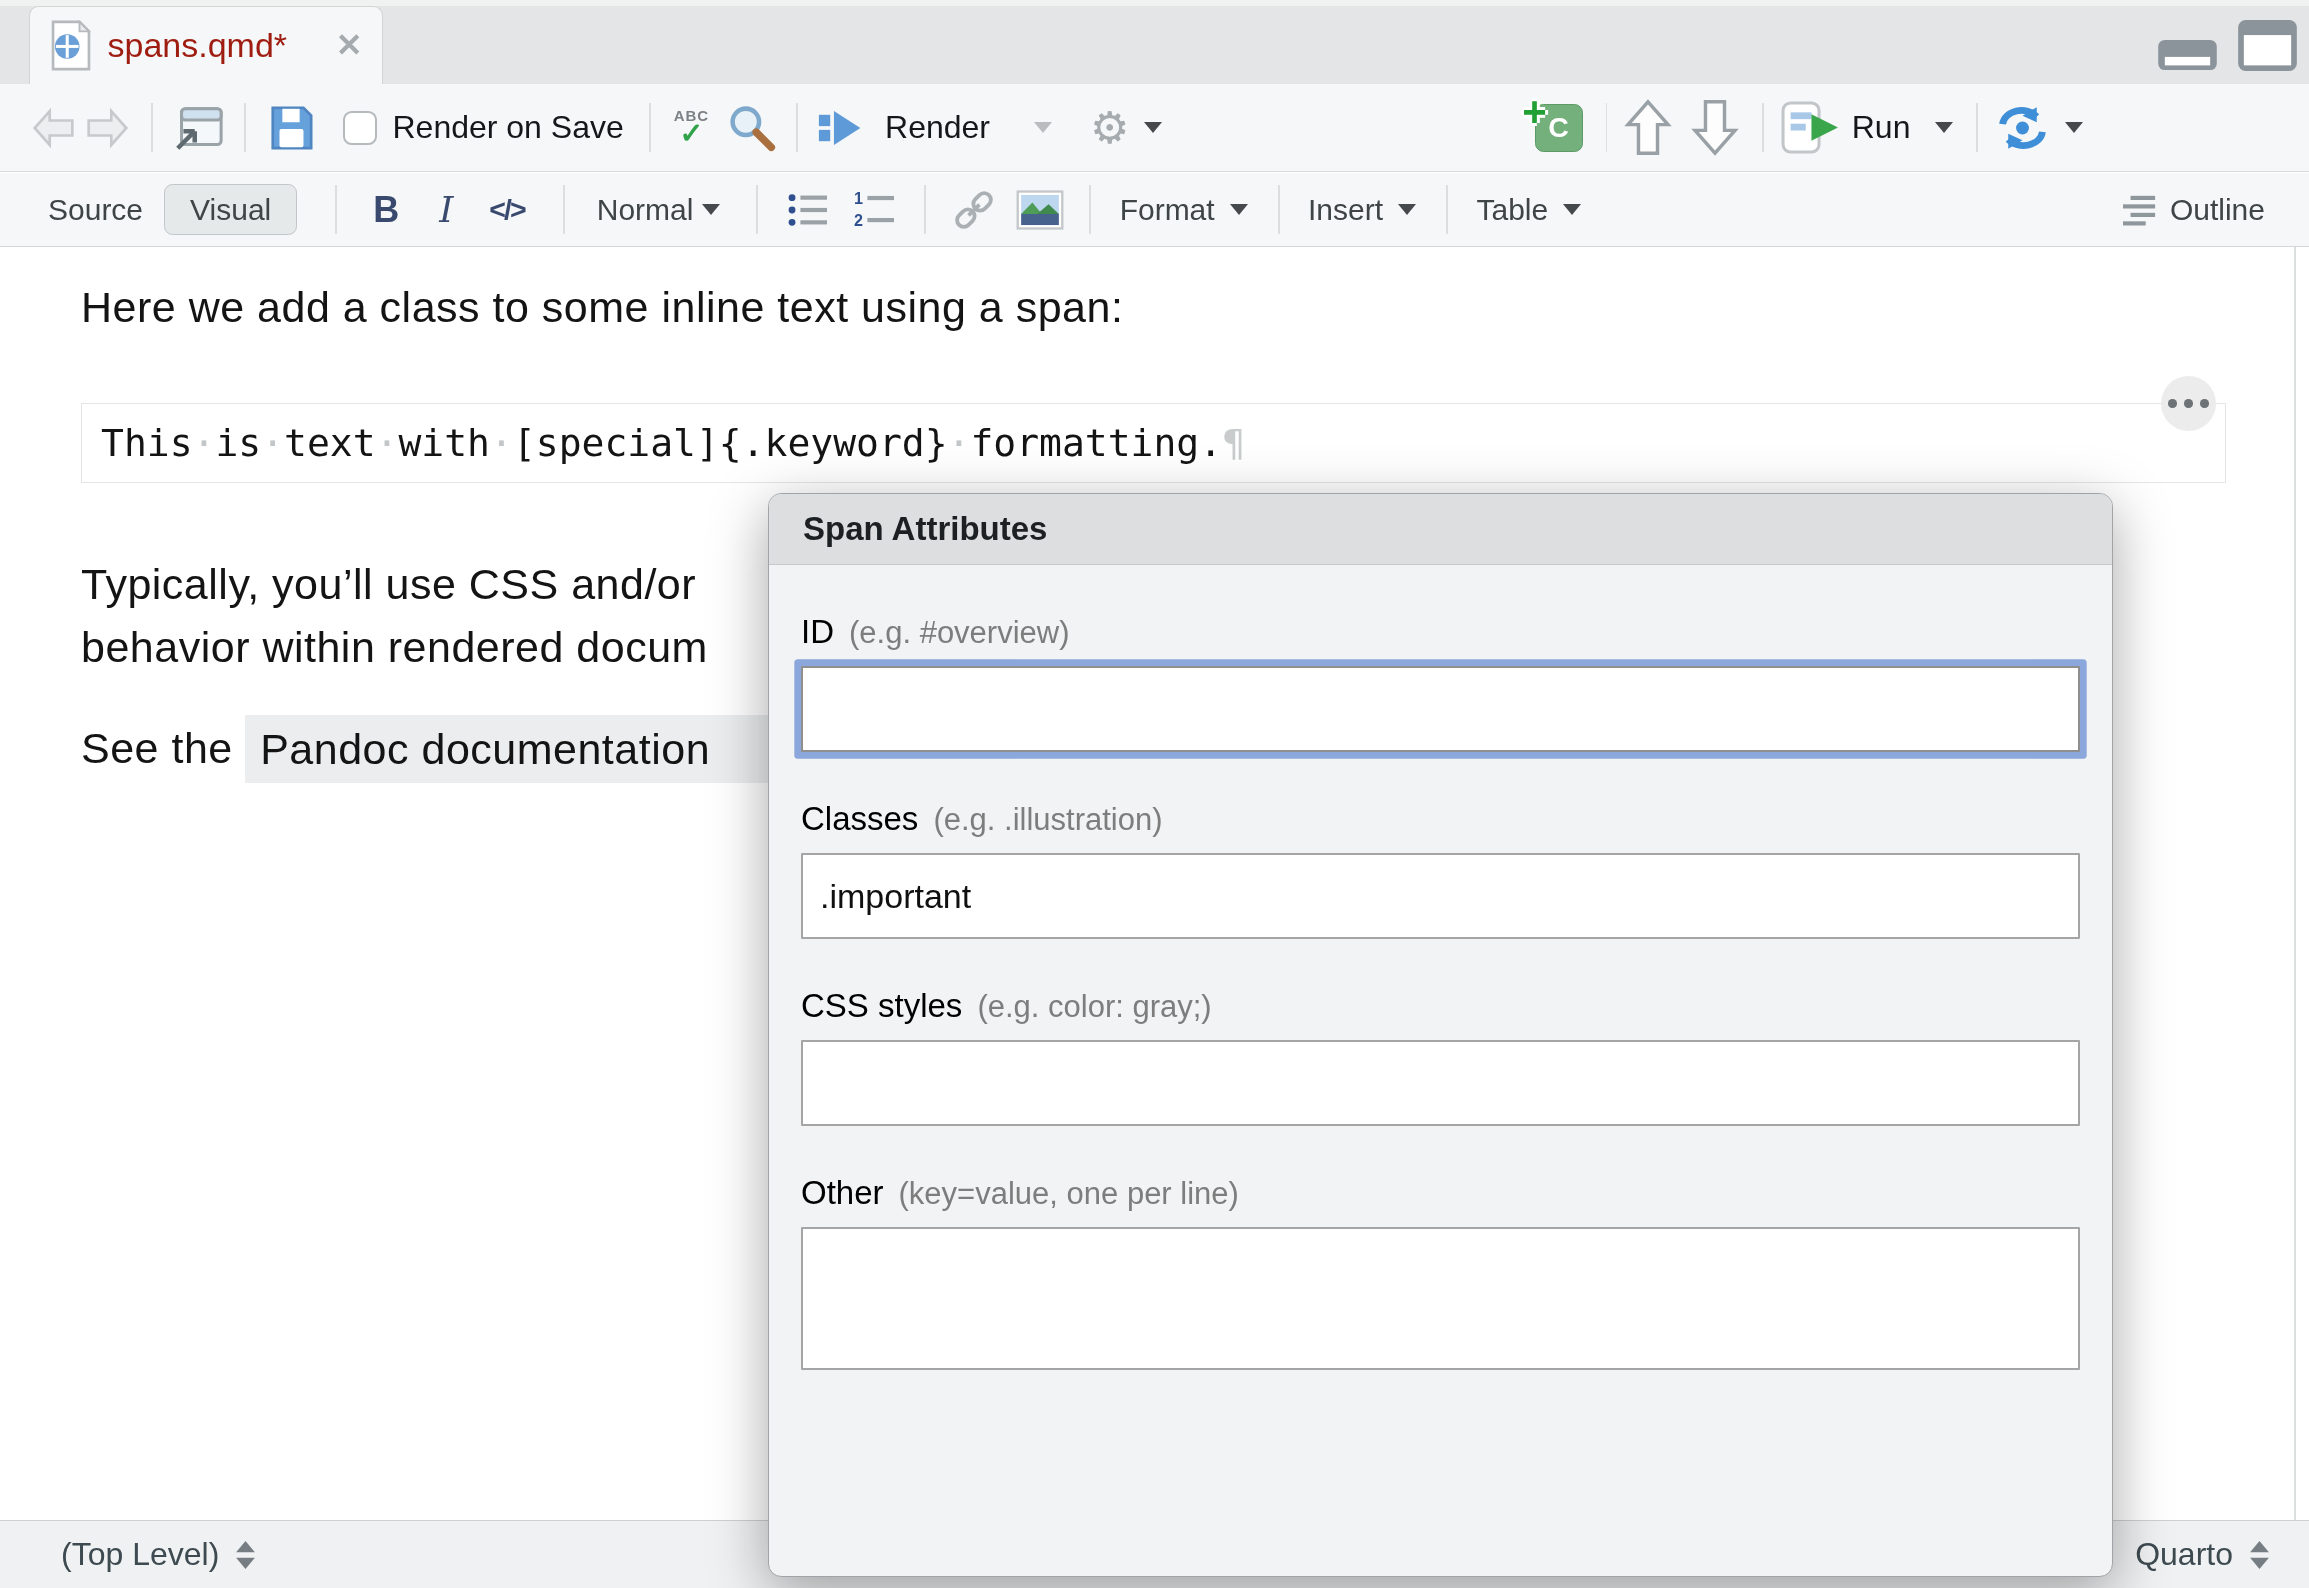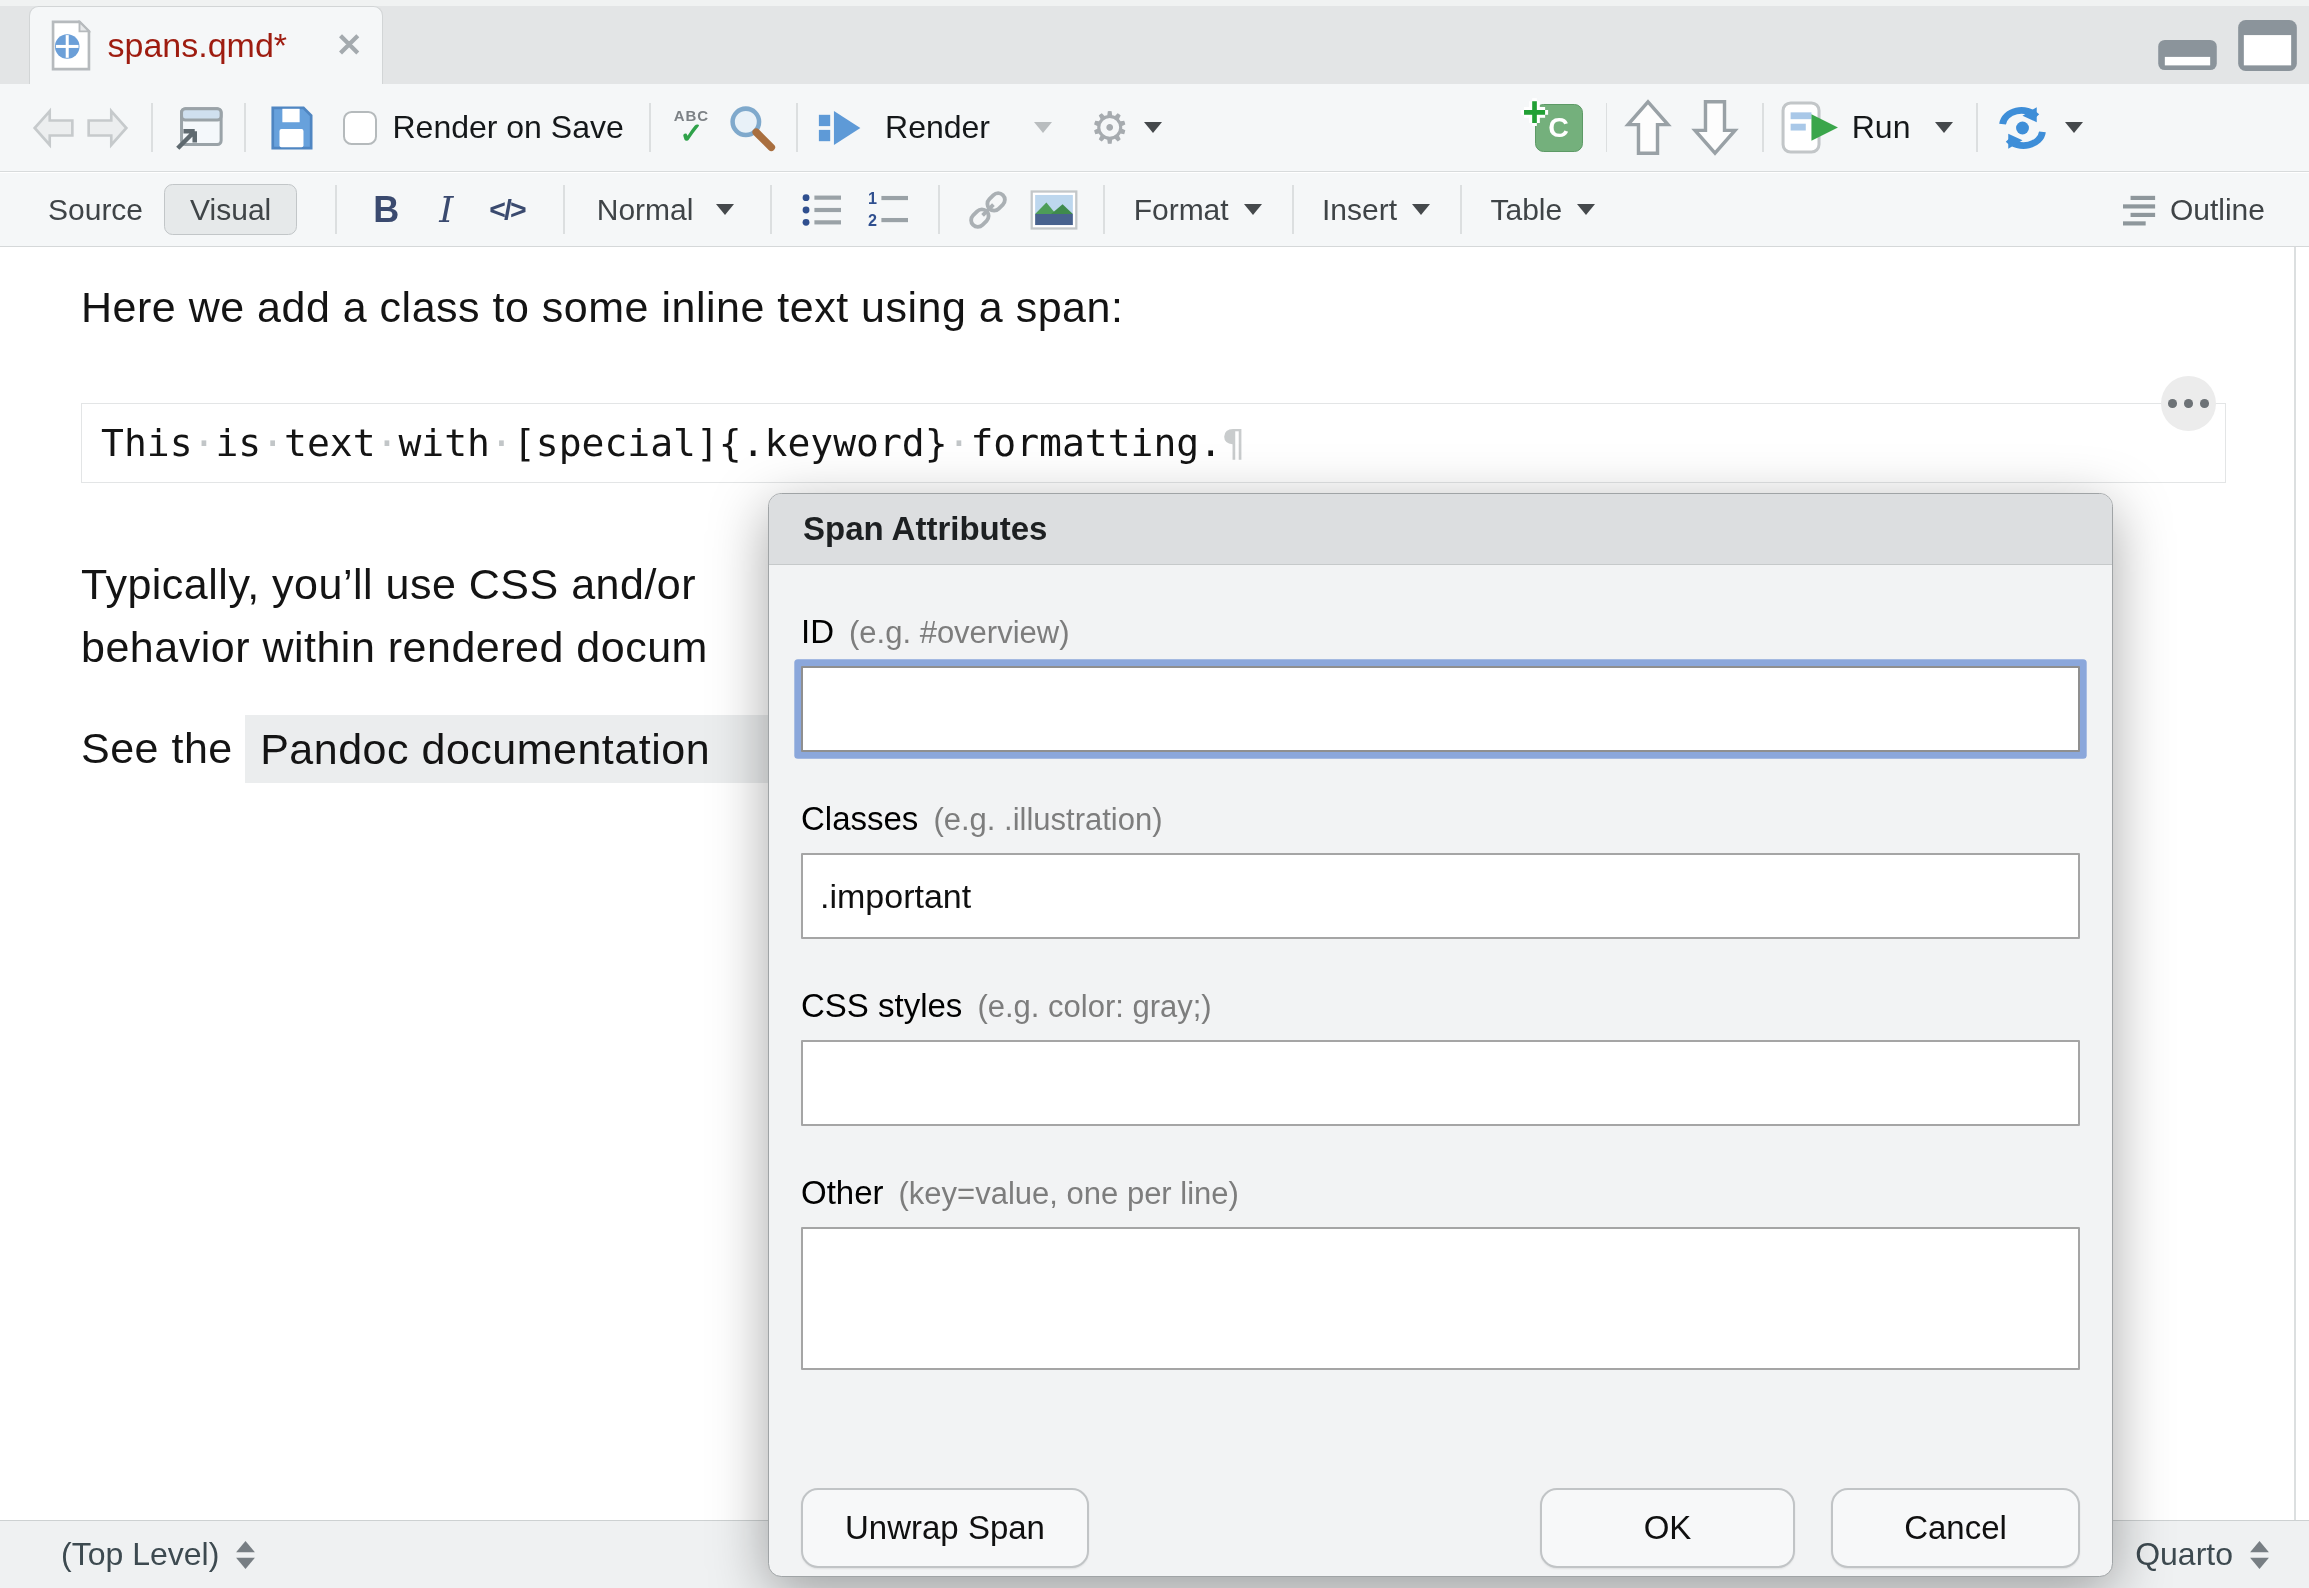--- a/index.html
+++ b/index.html
@@ -204,21 +204,21 @@
   </div>
 
   <div class="fmtbar">
     <span class="fmt-toggle">Source</span>
     <span class="fmt-toggle pressed" style="margin-left:21px">Visual</span>
     <span class="sep" style="margin-left:38px"></span>
     <span class="glyph-b" style="margin-left:36px">B</span>
     <span class="glyph-i" style="margin-left:40px">I</span>
     <span class="glyph-code" style="margin-left:36px">&lt;/&gt;</span>
     <span class="sep" style="margin-left:38px"></span>
-    <span class="tbtn" style="margin-left:32px;gap:23px">
+    <span class="tbtn" style="margin-left:32px;gap:9px">
       <span class="fmt-toggle">Normal</span>
       <span class="caret"></span>
     </span>
     <span class="sep" style="margin-left:36px"></span>
     <span class="tbtn" style="margin-left:28.5px">
       <svg width="42" height="38" viewBox="0 0 22 20">
         <circle cx="2.6" cy="3.5" r="1.8" fill="#2f4f8f"></circle>
           <rect x="7" y="2.4" width="14" height="2.2" fill="#9aa2a7"></rect>
         <circle cx="2.6" cy="10" r="1.8" fill="#2f4f8f"></circle>
           <rect x="7" y="8.9" width="14" height="2.2" fill="#9aa2a7"></rect>
@@ -342,22 +342,17 @@
         <span class="hint">(e.g. color: gray;)</span>
       </div>
       <input class="fld" type="text" value="" style="">
 
       <div class="field-label">
         <span>Other</span>
         <span class="hint">(key=value, one per line)</span>
       </div>
       <textarea class="fld" style=""></textarea>
 
-      <div class="btnrow">
-        <button class="dlg-btn btn-unwrap">Unwrap Span</button>
-        <button class="dlg-btn btn-ok">OK</button>
-        <button class="dlg-btn btn-cancel">Cancel</button>
-      </div>
     </div>
   </div>
 
 </div>
 
 
 </body></html>

